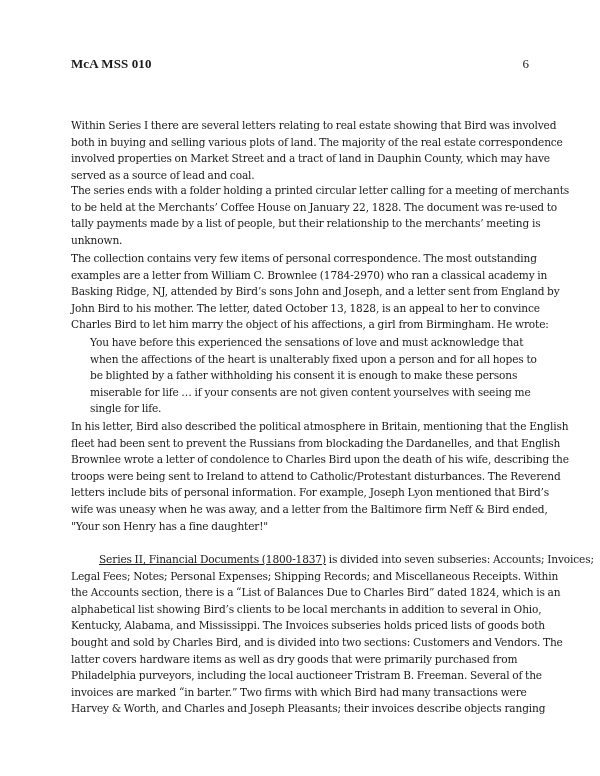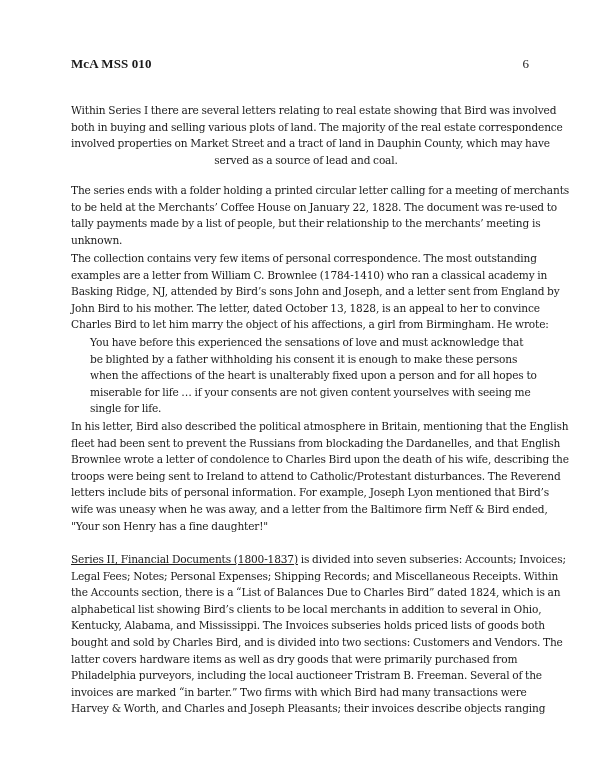--- a/index.html
+++ b/index.html
@@ -52,56 +52,57 @@
     .line {
       display: block;
       white-space: nowrap;
     }
     .quote {
       left: 90px;
       width: 440px;
     }
     .u {
       text-decoration: underline;
+      margin-left: 28px;
     }
   </style>
 </head>
 <body>
 
 <div class="header">
   <span class="header-title">McA MSS 010</span>
   <span class="page-number">6</span>
 </div>
 
-<p class="para" style="top:102px;text-align:center;">
+<p class="para" style="top:117px;">
   <span class="line">Within Series I there are several letters relating to real estate showing that Bird was involved</span>
   <span class="line">both in buying and selling various plots of land. The majority of the real estate correspondence</span>
   <span class="line">involved properties on Market Street and a tract of land in Dauphin County, which may have</span>
   <span class="line">served as a source of lead and coal.</span>
 </p>
 
 <p class="para" style="top:182px;">
   <span class="line">The series ends with a folder holding a printed circular letter calling for a meeting of merchants</span>
   <span class="line">to be held at the Merchants’ Coffee House on January 22, 1828. The document was re-used to</span>
   <span class="line">tally payments made by a list of people, but their relationship to the merchants’ meeting is</span>
   <span class="line">unknown.</span>
 </p>
 
 <p class="para" style="top:250px;">
   <span class="line">The collection contains very few items of personal correspondence. The most outstanding</span>
-  <span class="line">examples are a letter from William C. Brownlee (1784-1410) who ran a classical academy in</span>
+  <span class="line">examples are a letter from William C. Brownlee (1784-2970) who ran a classical academy in</span>
   <span class="line">Basking Ridge, NJ, attended by Bird’s sons John and Joseph, and a letter sent from England by</span>
   <span class="line">John Bird to his mother. The letter, dated October 13, 1828, is an appeal to her to convince</span>
   <span class="line">Charles Bird to let him marry the object of his affections, a girl from Birmingham. He wrote:</span>
 </p>
 
 <p class="para quote" style="top:334px;">
   <span class="line">You have before this experienced the sensations of love and must acknowledge that</span>
+  <span class="line">when the affections of the heart is unalterably fixed upon a person and for all hopes to</span>
   <span class="line">be blighted by a father withholding his consent it is enough to make these persons</span>
-  <span class="line">when the affections of the heart is unalterably fixed upon a person and for all hopes to</span>
   <span class="line">miserable for life … if your consents are not given content yourselves with seeing me</span>
   <span class="line">single for life.</span>
 </p>
 
 <p class="para" style="top:418px;">
   <span class="line">In his letter, Bird also described the political atmosphere in Britain, mentioning that the English</span>
   <span class="line">fleet had been sent to prevent the Russians from blockading the Dardanelles, and that English</span>
   <span class="line">Brownlee wrote a letter of condolence to Charles Bird upon the death of his wife, describing the</span>
   <span class="line">troops were being sent to Ireland to attend to Catholic/Protestant disturbances. The Reverend</span>
   <span class="line">letters include bits of personal information. For example, Joseph Lyon mentioned that Bird’s</span>

